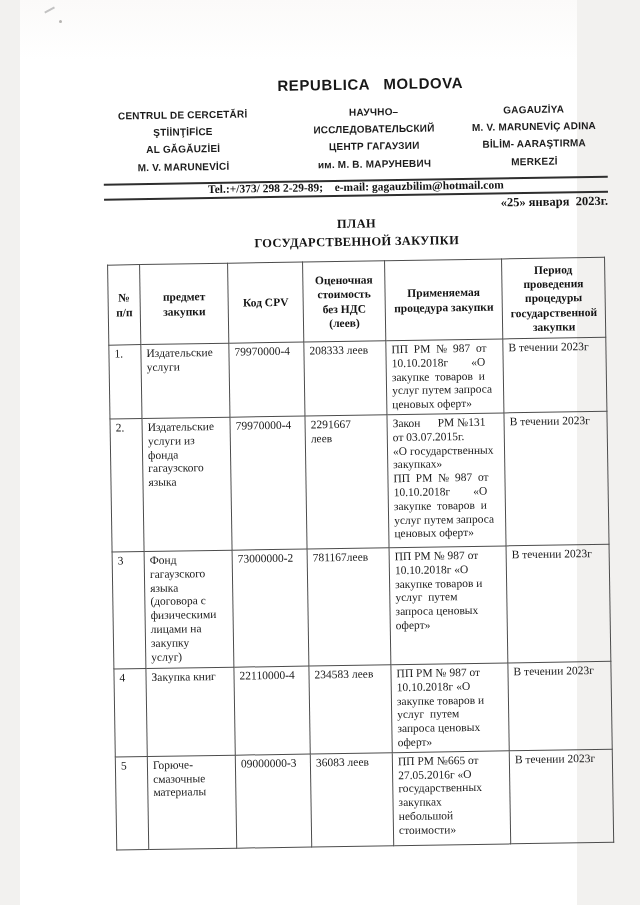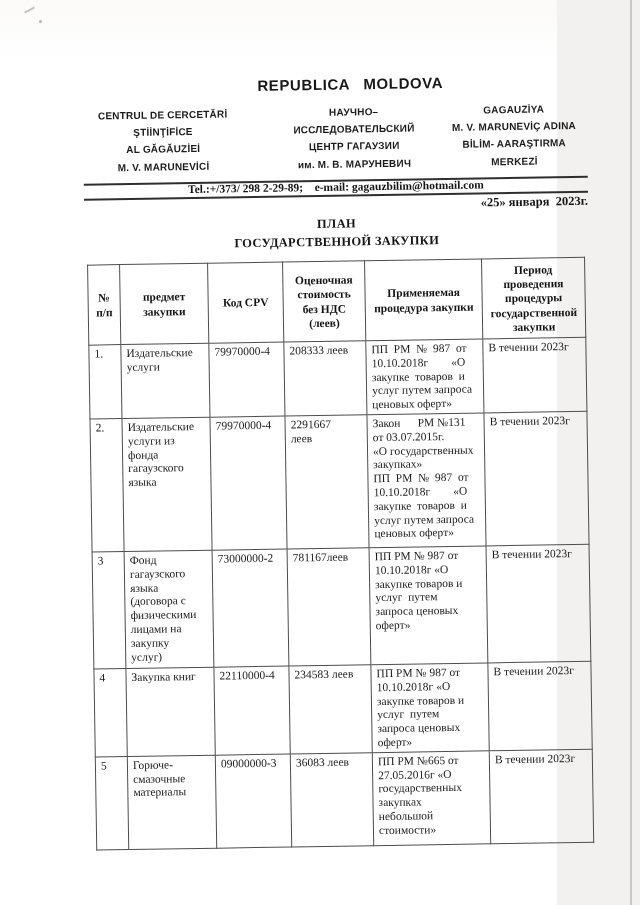--- a/index.html
+++ b/index.html
@@ -5,20 +5,21 @@
   html,body{margin:0;padding:0;}
   body{
     width:640px;height:905px;overflow:hidden;
     background:#f2f1ef;
     font-family:"Liberation Serif", serif;
     color:#1b1b1b;
   }
   .page{
     position:relative;width:557px;height:905px;
     background:linear-gradient(180deg,#fbfaf9 0px,#ffffff 60px,#ffffff 100%);
+    margin-left:20px;
   }
   .page-edge{
     position:absolute;top:0;left:630px;width:2px;height:905px;
     background:#c9c9c9;
   }
   .mark-tick{
     position:absolute;left:24px;top:9px;width:11px;height:1.5px;
     background:#c2c2c2;transform:rotate(-28deg);
   }
   .mark-dot{

